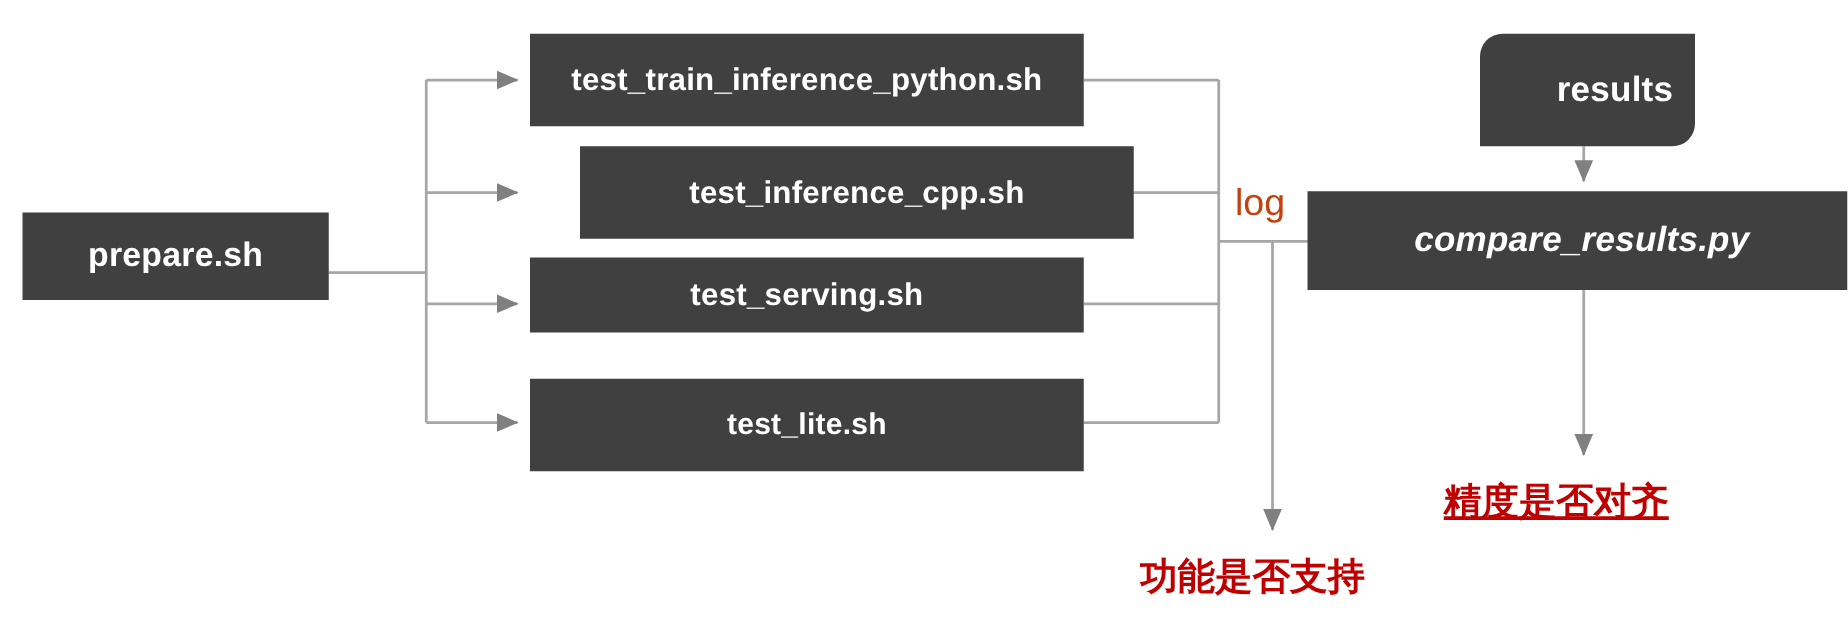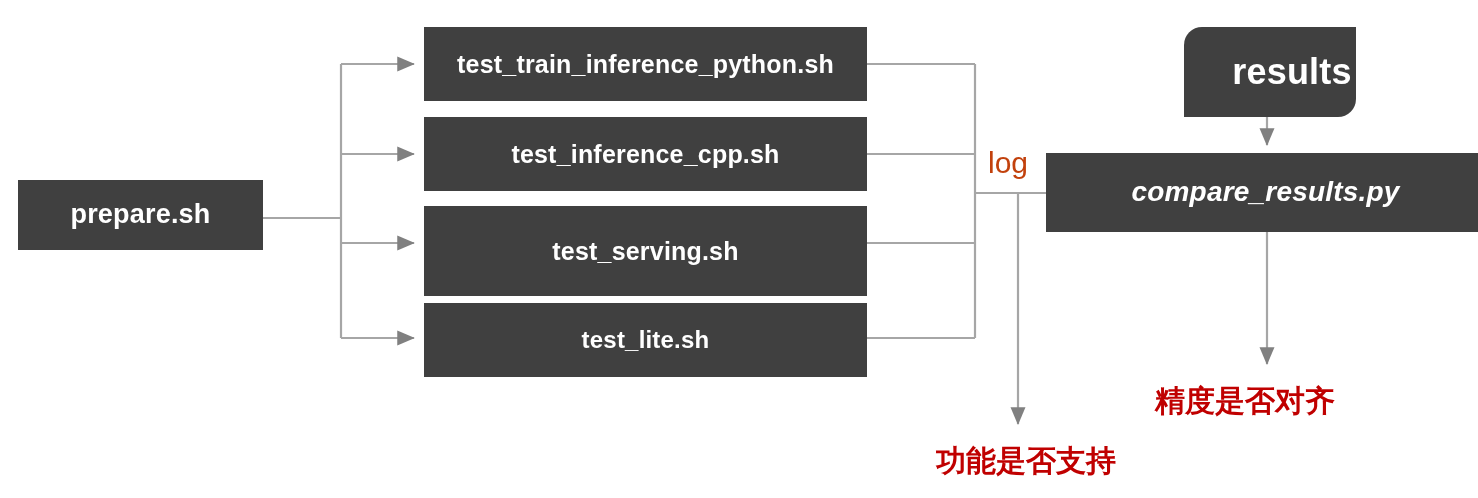--- a/index.html
+++ b/index.html
@@ -38,35 +38,35 @@
     letter-spacing: 0.2px;
     text-align: center;
     line-height: 1.15;
     white-space: nowrap;
   }
   .node-label {
     display: block;
   }
   
   #node-prepare {
-    left: 18px;  top: 180px;
+    left: 18px;  top: 170px;
     width: 245px; height: 70px;
     font-size: 27px;
   }
   
   .node-test { left: 424px; width: 443px; }
   #node-test-train-inference-python { top: 27px;  height: 74px; font-size: 25px; }
-  #node-test-inference-cpp        { top: 117px; height: 74px; font-size: 25px; }
-  #node-test-serving              { top: 206px; height: 90px; font-size: 25px; }
+  #node-test-inference-cpp        { top: 117px; height: 74px; font-size: 25px; margin-left: 40px; }
+  #node-test-serving              { top: 206px; height: 60px; font-size: 25px; }
   #node-test-lite                 { top: 303px; height: 74px; font-size: 24px; }
   
   #node-results {
     left: 1184px; top: 27px;
     width: 172px;  height: 90px;
-    font-size: 36px;
+    font-size: 28px;
     border-radius: 18px 0 18px 0;
     padding-left: 44px;
   }
   
   #node-compare {
     left: 1046px; top: 153px;
     width: 439px; height: 79px;
     font-size: 28px;
     font-style: italic;
   }
@@ -78,22 +78,22 @@
   #label-log {
     left: 988px; top: 146px;
     font-size: 30px;
     color: #c2410c;
   }
   .label-red {
     color: #C00000;
     font-size: 30px;
     font-weight: bold;
   }
-  #label-function-supported { left: 912px;  top: 441px; margin-left: 24px; }
-  #label-precision-aligned  { left: 1155px; top: 381px; }
+  #label-function-supported { left: 912px;  top: 441px; }
+  #label-precision-aligned  { left: 1155px; top: 381px; text-decoration: underline; }
 </style>
 </head>
 <body>
 
 <div id="canvas">
 
   <svg id="wires" viewBox="0 0 1478 498" width="1478" height="498" xmlns="http://www.w3.org/2000/svg">
     <defs>
       <marker id="arrowhead" markerWidth="9" markerHeight="9" refX="7.6" refY="4" orient="auto" markerUnits="strokeWidth">
         <path d="M0,0.6 L8,4 L0,7.4 z" fill="#808080"></path>

